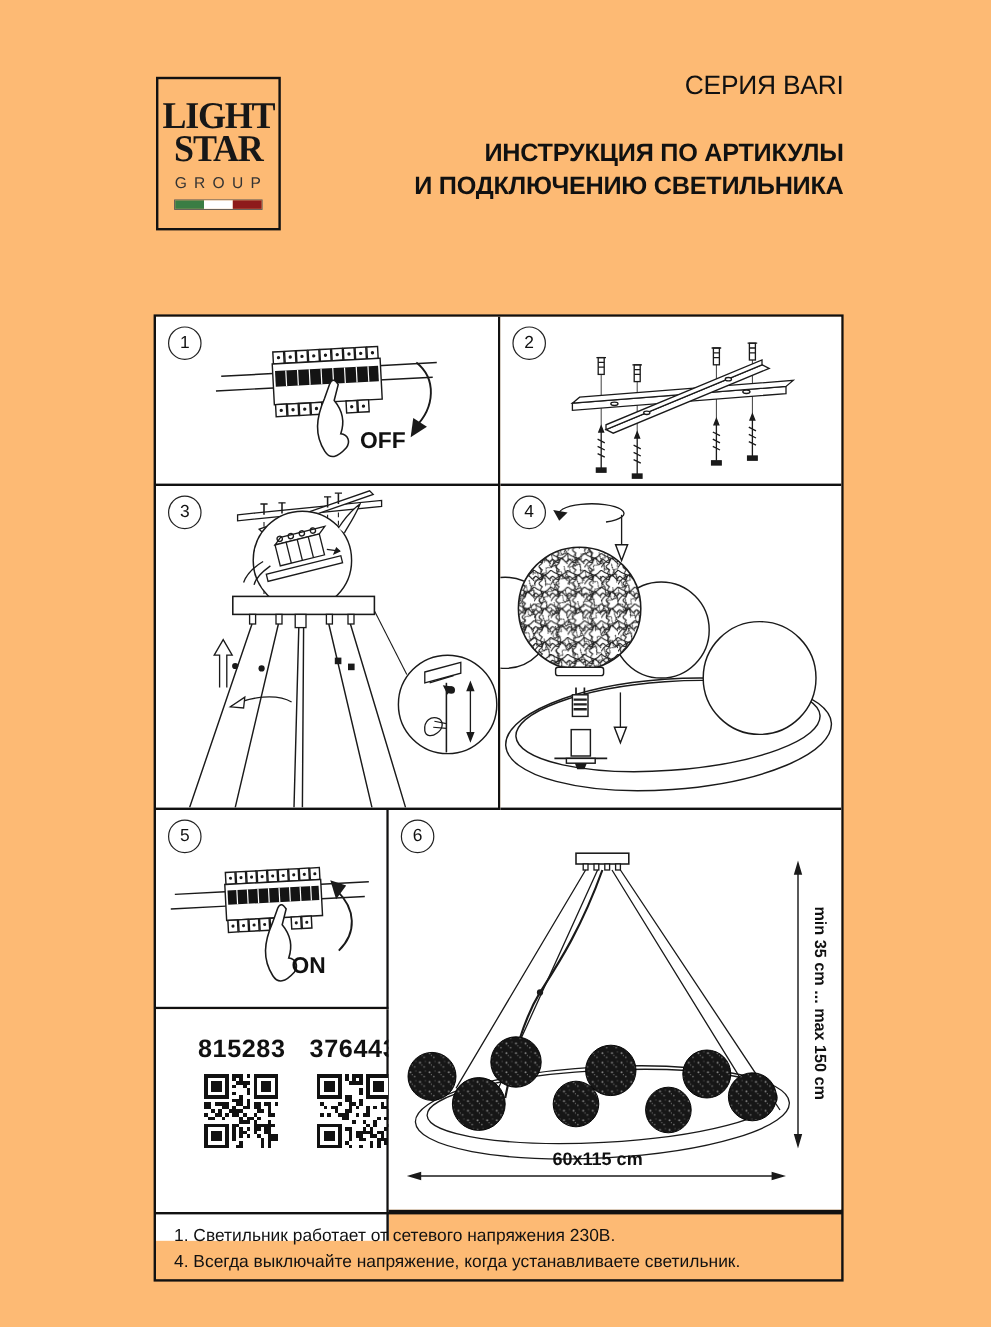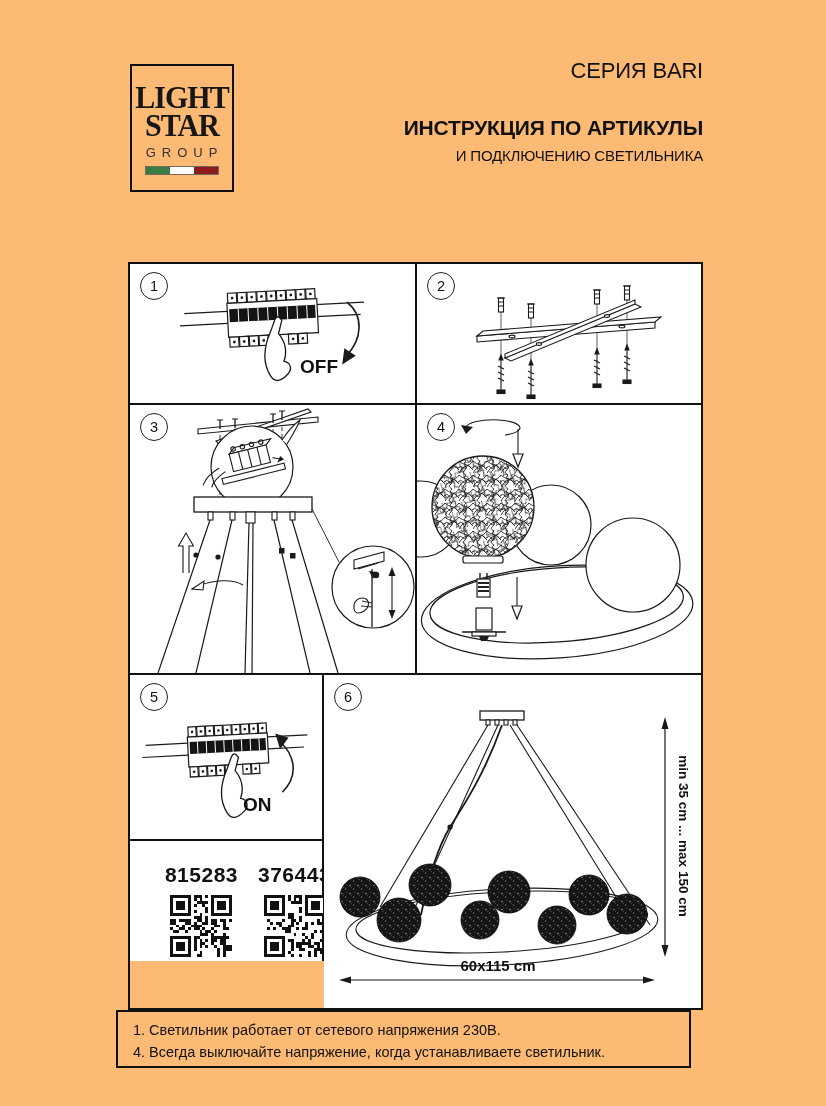--- a/index.html
+++ b/index.html
@@ -9,45 +9,45 @@
   .logo-box{position:absolute;left:130px;top:64px;width:104px;height:128px;
             border:2px solid #111;box-sizing:border-box;text-align:center;}
   .logo-light,.logo-star{font-family:"Liberation Serif",serif;font-weight:700;
             font-size:30px;line-height:28px;letter-spacing:-1px;transform:scaleY(1.05);color:#171717;}
   .logo-light{margin-top:17px;}
   .logo-group{font-size:13px;letter-spacing:6px;color:#333;margin-top:6px;margin-left:5px;}
   .logo-flag{display:block;margin:6px auto 0 auto;}
   .titles{position:absolute;left:260px;top:56px;width:443px;text-align:right;}
   .t-series,.t-articles{font-size:22px;font-weight:400;line-height:29px;letter-spacing:-0.2px;}
   .t-instr1{font-size:21px;font-weight:700;line-height:28px;margin-top:29px;letter-spacing:-0.2px;}
-  .t-instr2{font-size:15px;font-weight:400;line-height:28px;letter-spacing:-0.2px;}
+  .t-instr2{font-size:21px;font-weight:700;line-height:28px;letter-spacing:-0.2px;}
   
   .grid{position:absolute;left:128px;top:262px;width:575px;height:748px;
         border:2px solid #111;box-sizing:border-box;}
   .panel{position:absolute;box-sizing:border-box;background:#fff;}
   .b-r{border-right:2px solid #111;}
   .b-b{border-bottom:2px solid #111;}
   .p1{left:0;top:0;width:287px;height:141px;}
   .p2{left:287px;top:0;width:284px;height:141px;}
   .p3{left:0;top:141px;width:287px;height:270px;}
   .p4{left:287px;top:141px;width:284px;height:270px;}
   .p5{left:0;top:411px;width:194px;height:166px;}
-  .pqr{left:0;top:577px;width:194px;height:120px;padding-left:44px;}
+  .pqr{left:0;top:577px;width:194px;height:193px;padding-left:44px;}
   .p6{left:194px;top:411px;width:377px;height:333px;}
   .step-num{position:absolute;left:10px;top:8px;width:26px;height:26px;border:1.4px solid #222;
         border-radius:50%;display:flex;align-items:center;justify-content:center;
         font-size:14.5px;color:#111;background:#fff;z-index:2;}
   .panel svg.illu{display:block;}
   svg text{font-family:"Liberation Sans",sans-serif;}
   
   .qr-row{display:flex;justify-content:center;gap:20px;padding-top:22px;}
   .qr-item{display:flex;flex-direction:column;align-items:center;}
   .qr-num{font-size:21px;font-weight:700;letter-spacing:0.5px;margin-bottom:8px;}
   
-  .notes{position:absolute;left:116px;top:1010px;width:575px;height:58px;
+  .notes{position:absolute;left:128px;top:1010px;width:575px;height:58px;
         border:2px solid #111;box-sizing:border-box;padding:8px 15px;}
   .note-line{font-size:14.5px;line-height:1.5;color:#111;}
 </style>
 </head>
 <body>
 
 <svg width="0" height="0" style="position:absolute" aria-hidden="true">
   <defs>
     <pattern id="scrib" width="14" height="14" patternUnits="userSpaceOnUse">
       <path d="M0 7 C2 1 5 13 8 5 C10 1 12 11 14 6 M7 0 C2 4 11 6 5 10 C2 12 8 14 7 14 M0 0 C5 5 9 2 14 9 M14 0 C9 7 5 3 0 12" stroke="#1d1d1d" stroke-width="0.9" fill="none"></path>

